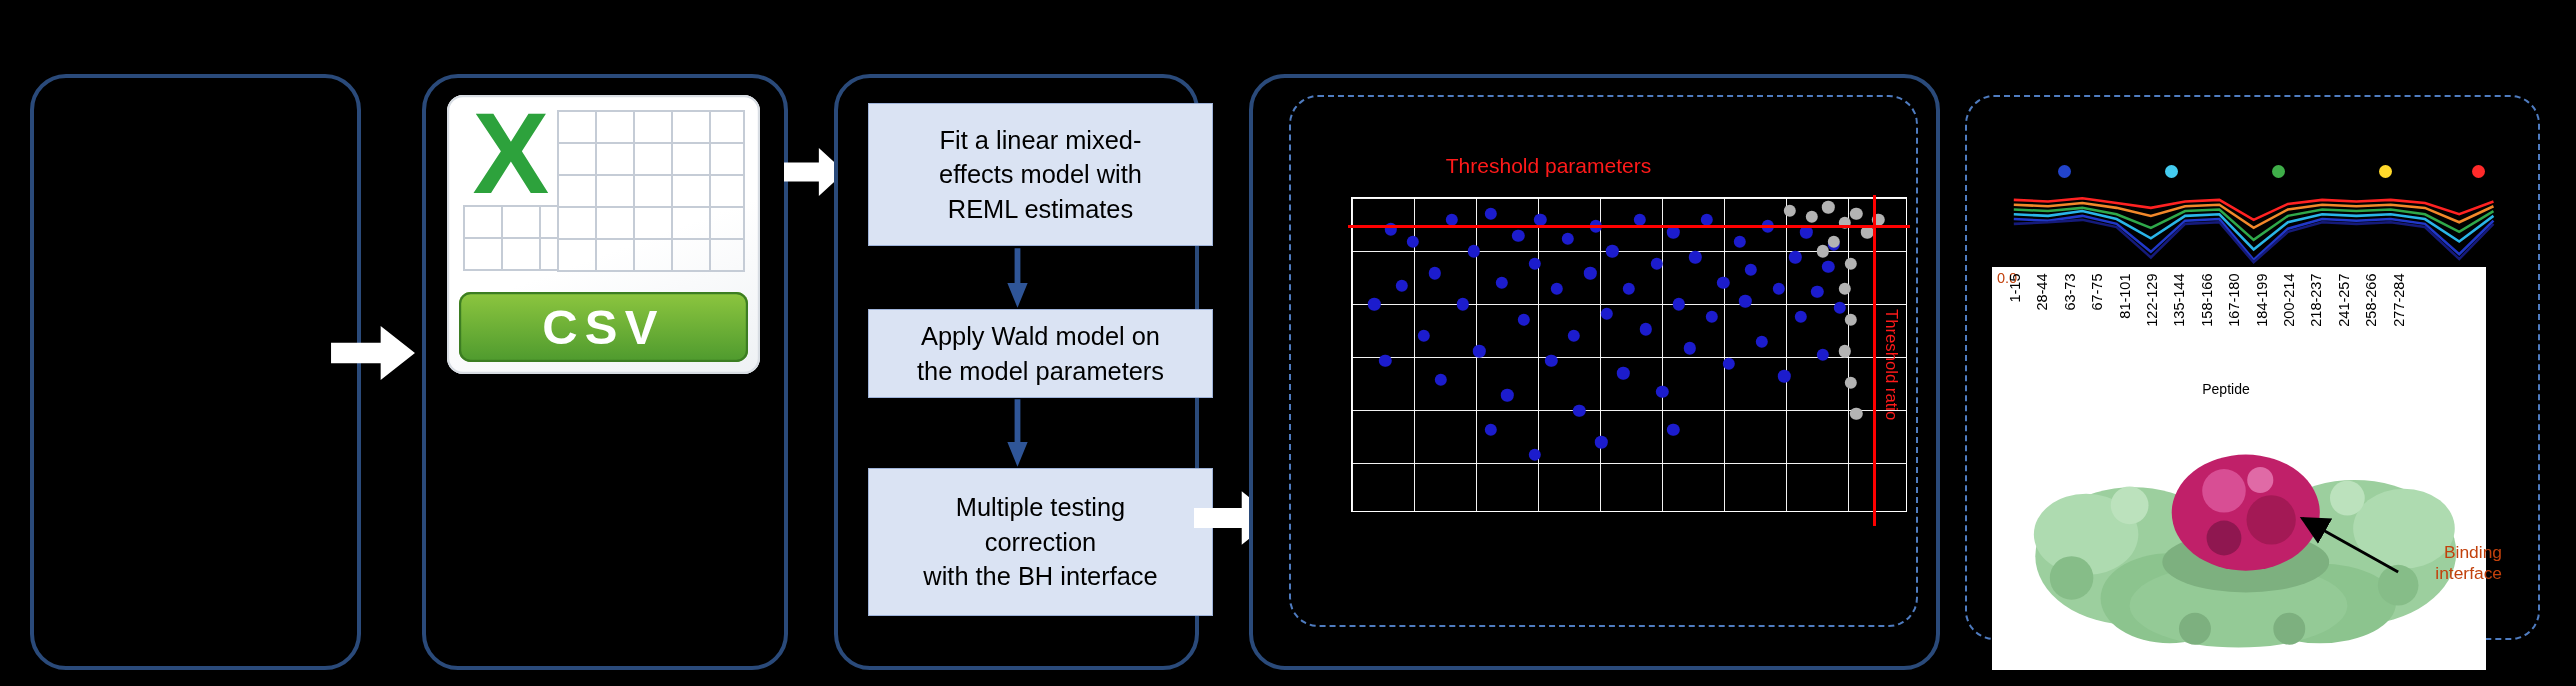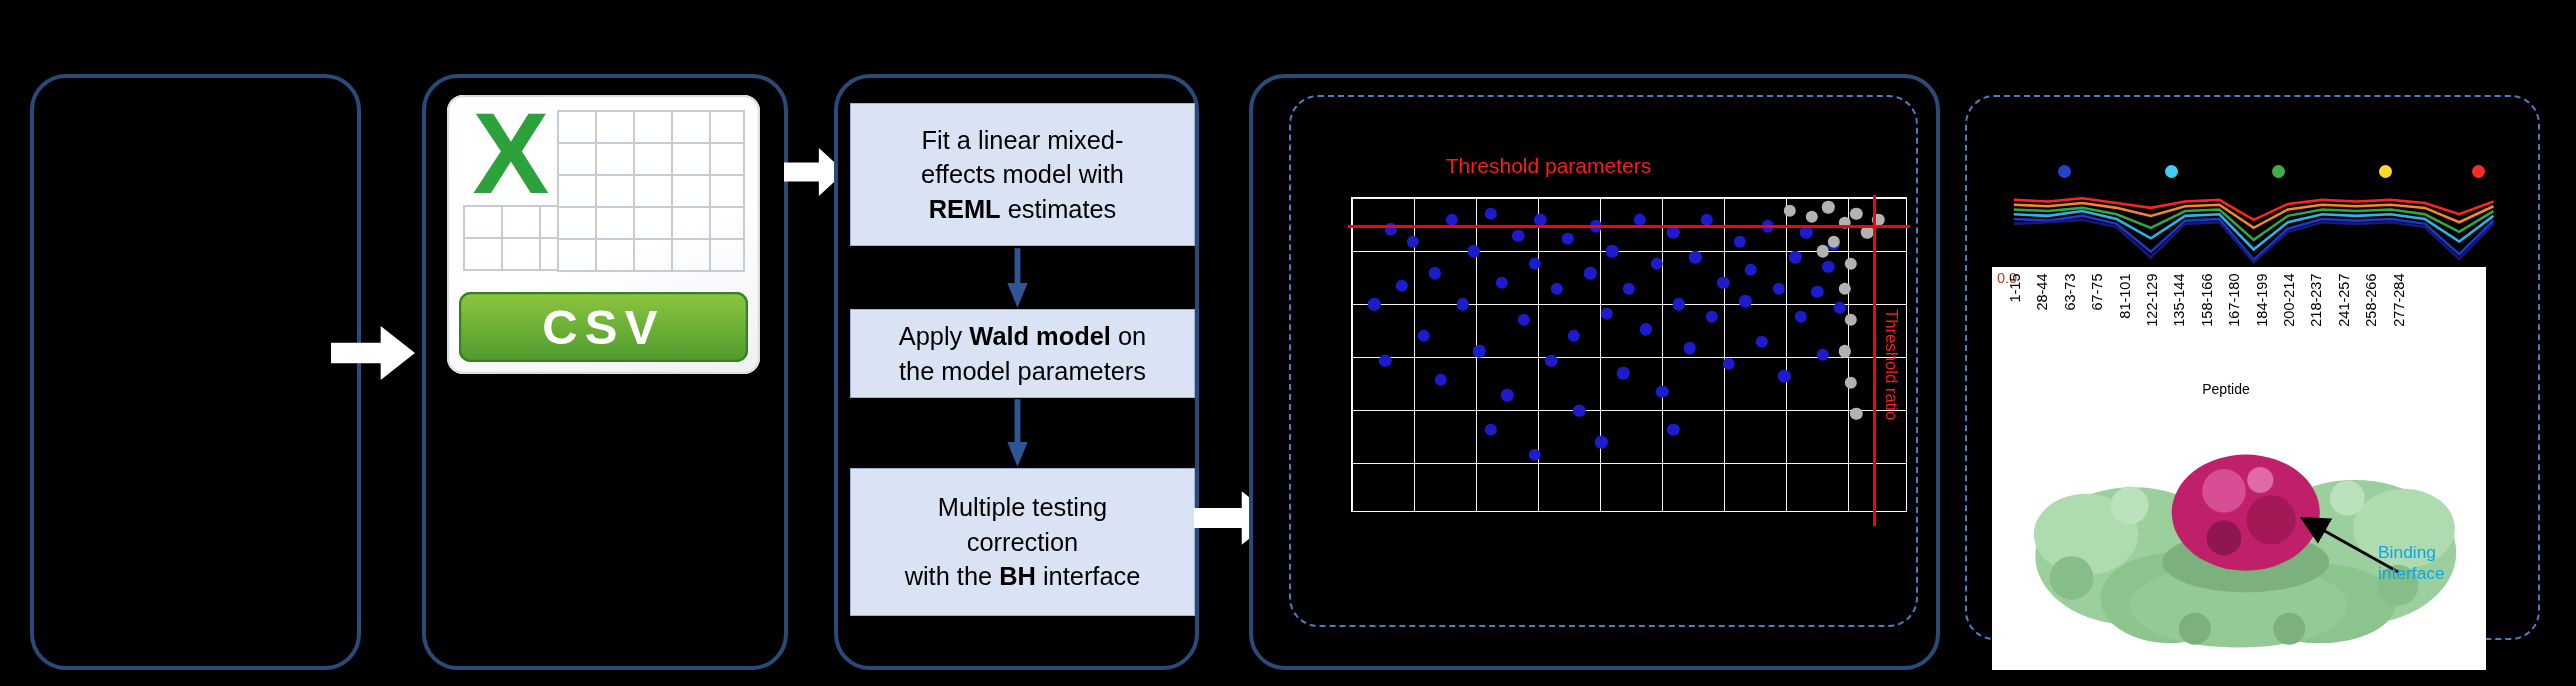--- a/index.html
+++ b/index.html
@@ -23,22 +23,22 @@
          font-size:115px;font-weight:bold;color:#2da23c;
          text-shadow:0 0 7.3px #fff,0 0 13px #fff;}
   .csv-banner{position:absolute;left:11.6px;right:11.6px;bottom:11.6px;height:70px;border-radius:11.6px;
               background:linear-gradient(180deg,#8dc63f,#4e9a2e);box-shadow:inset 0 0 0 2.2px #3c7d22;
               display:flex;align-items:center;justify-content:center;
               font-size:49px;font-weight:bold;color:#fff;letter-spacing:7.3px;}
 
   
   .step-box{position:absolute;background:#dae3f3;border:1.5px solid #9fb3d9;color:#000;
             font-size:25.4px;line-height:1.36;text-align:center;display:flex;align-items:center;justify-content:center;
-            white-space:pre-line;box-sizing:border-box;padding:2.9px 7.3px;}
-  .step-box b{font-weight:bold;}
+            white-space:pre-line;box-sizing:border-box;padding:2.9px 7.3px;margin-left:18px;}
+  .step-box b{font-weight:normal;}
 
   .white-arrow,.blue-arrow{position:absolute;}
 
   
   .scatter-plot{position:absolute;left:1351px;top:197px;width:556px;height:315px;background-color:#000;
       background-image:linear-gradient(to right,rgba(255,255,255,.95) 1.5px,transparent 1.5px),
                        linear-gradient(to bottom,rgba(255,255,255,.95) 1.5px,transparent 1.5px);
       background-size:62px 53px;border:1.5px solid #fff;box-sizing:border-box;}
   .dot{position:absolute;width:12.4px;height:12.4px;border-radius:50%;transform:translate(-50%,-50%);z-index:2;}
   .thr-h{position:absolute;left:-4.4px;right:-4.4px;top:27px;height:2.9px;background:#ff0000;z-index:3;}
@@ -48,22 +48,22 @@
 
   
   .line-chart-svg{position:absolute;left:1992px;top:178px;}
   .legend-dot{position:absolute;width:13px;height:13px;border-radius:50%;top:165px;}
   .white-rect{position:absolute;left:1992px;top:267px;width:494px;height:403px;background:#fff;z-index:1;}
   .y-tick{position:absolute;left:1997px;top:270px;color:#c2410c;font-size:14.5px;z-index:2;}
   .pep-label{position:absolute;top:315px;width:102px;height:19px;line-height:19px;font-size:14.5px;color:#000;
              text-align:right;transform:rotate(-90deg);transform-origin:center;z-index:2;}
   .peptide-axis{position:absolute;left:2146px;top:381px;width:160px;text-align:center;color:#000;font-size:14px;z-index:2;}
   .protein-svg{position:absolute;left:2006px;top:411px;z-index:2;}
-  .binding-label{position:absolute;left:2378px;top:542px;width:124px;color:#0ea5e9;font-size:17.4px;line-height:1.2;
-                 text-align:left;white-space:pre-line;z-index:3;}
+  .binding-label{position:absolute;left:2378px;top:542px;width:124px;color:#c2410c;font-size:17.4px;line-height:1.2;
+                 text-align:right;white-space:pre-line;z-index:3;}
 </style>
 </head>
 <body>
 
 <div id="canvas">
 
   <div class="panel" style="left:30px;top:74px;width:331px;height:596px;"></div>
 
   <svg class="white-arrow" style="left:331px;top:326px;" width="84" height="54" viewBox="0 0 115 74">
     <polygon points="0,23 68,23 68,0 115,37 68,74 68,51 0,51" fill="#ffffff"></polygon>

